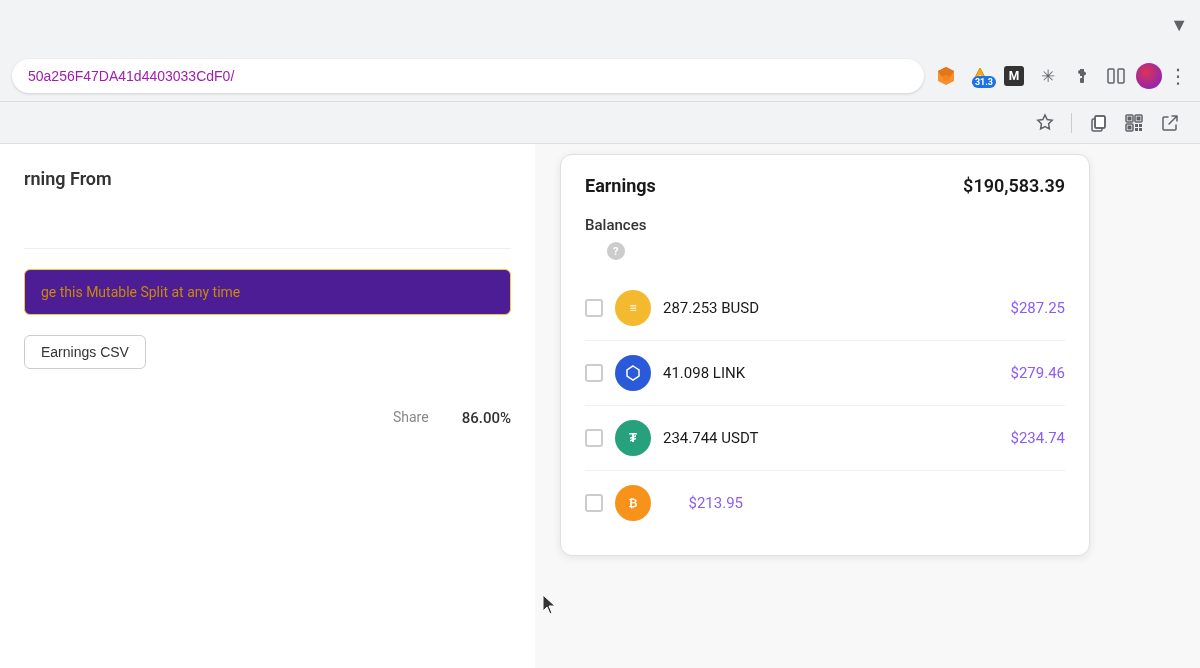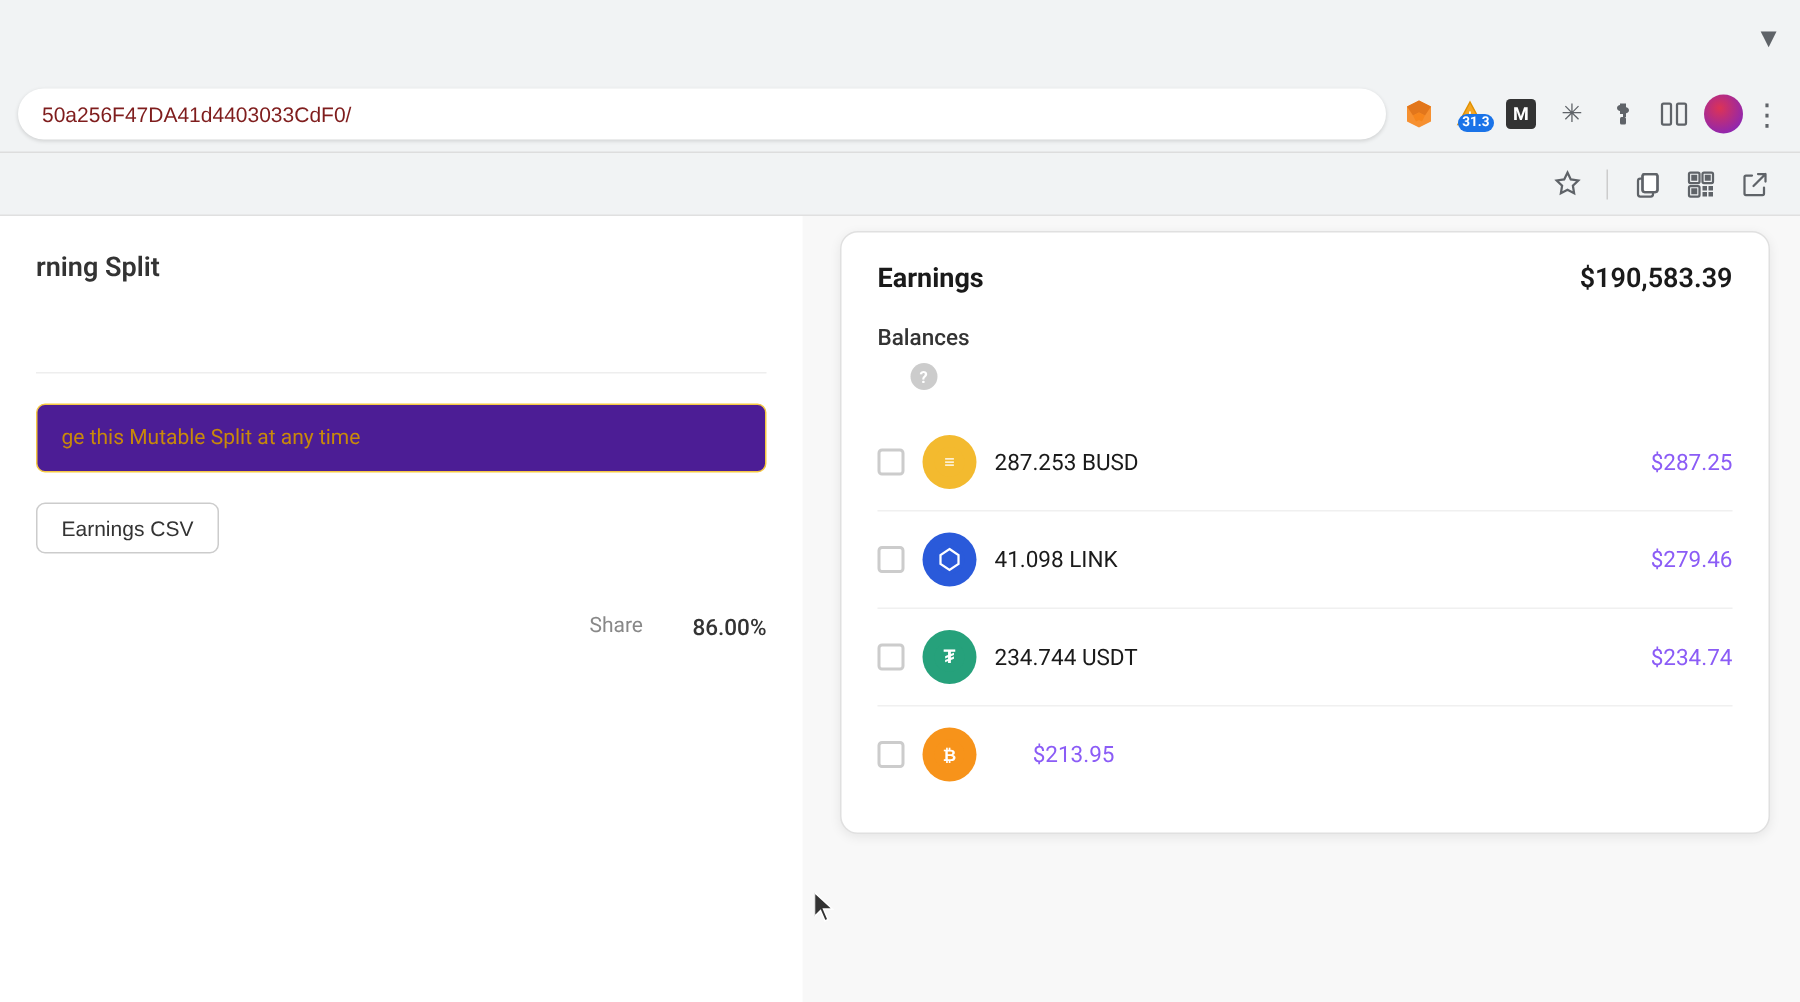--- a/index.html
+++ b/index.html
@@ -46,21 +46,21 @@
     }
 
     .address-input {
       flex: 1;
       height: 34px;
       background: white;
       border: none;
       border-radius: 20px;
       padding: 0 16px;
       font-size: 14px;
-      color: #7f1d1d;
+      color: #a21caf;
       outline: none;
       box-shadow: 0 1px 3px rgba(0,0,0,0.15);
     }
 
     .browser-icons {
       display: flex;
       align-items: center;
       gap: 6px;
     }
 
@@ -195,21 +195,21 @@
       font-size: 15px;
       font-weight: 500;
       color: #333;
     }
 
     
     .right-panel {
       position: absolute;
       left: 560px;
       top: 10px;
-      width: 620px;
+      width: 530px;
       background: white;
       border-radius: 12px;
       border: 1px solid #e0e0e0;
       box-shadow: 0 2px 8px rgba(0,0,0,0.08);
       padding: 20px 24px;
     }
 
     .earnings-header {
       display: flex;
       justify-content: space-between;
@@ -462,21 +462,21 @@
         <path d="M8 4H4a1 1 0 00-1 1v11a1 1 0 001 1h11a1 1 0 001-1v-4" stroke="#5f6368" stroke-width="1.5" stroke-linecap="round"></path>
         <path d="M12 3h5v5M17 3L9 11" stroke="#5f6368" stroke-width="1.5" stroke-linecap="round" stroke-linejoin="round"></path>
       </svg>
     </div>
   </div>
 </div>
 
 <div class="content-area">
 
   <div class="left-panel">
-    <div class="left-panel-title">rning Split</div>
+    <div class="left-panel-title">rning From</div>
 
     <div style="height: 40px; border-bottom: 1px solid #eee; margin-bottom: 20px;"></div>
 
     <div class="mutable-split-notice">ge this Mutable Split at any time</div>
 
     <button class="download-csv-btn">Earnings CSV</button>
 
     <div class="share-row">
       <span class="share-label">Share</span>
       <span class="share-value">86.00%</span>

